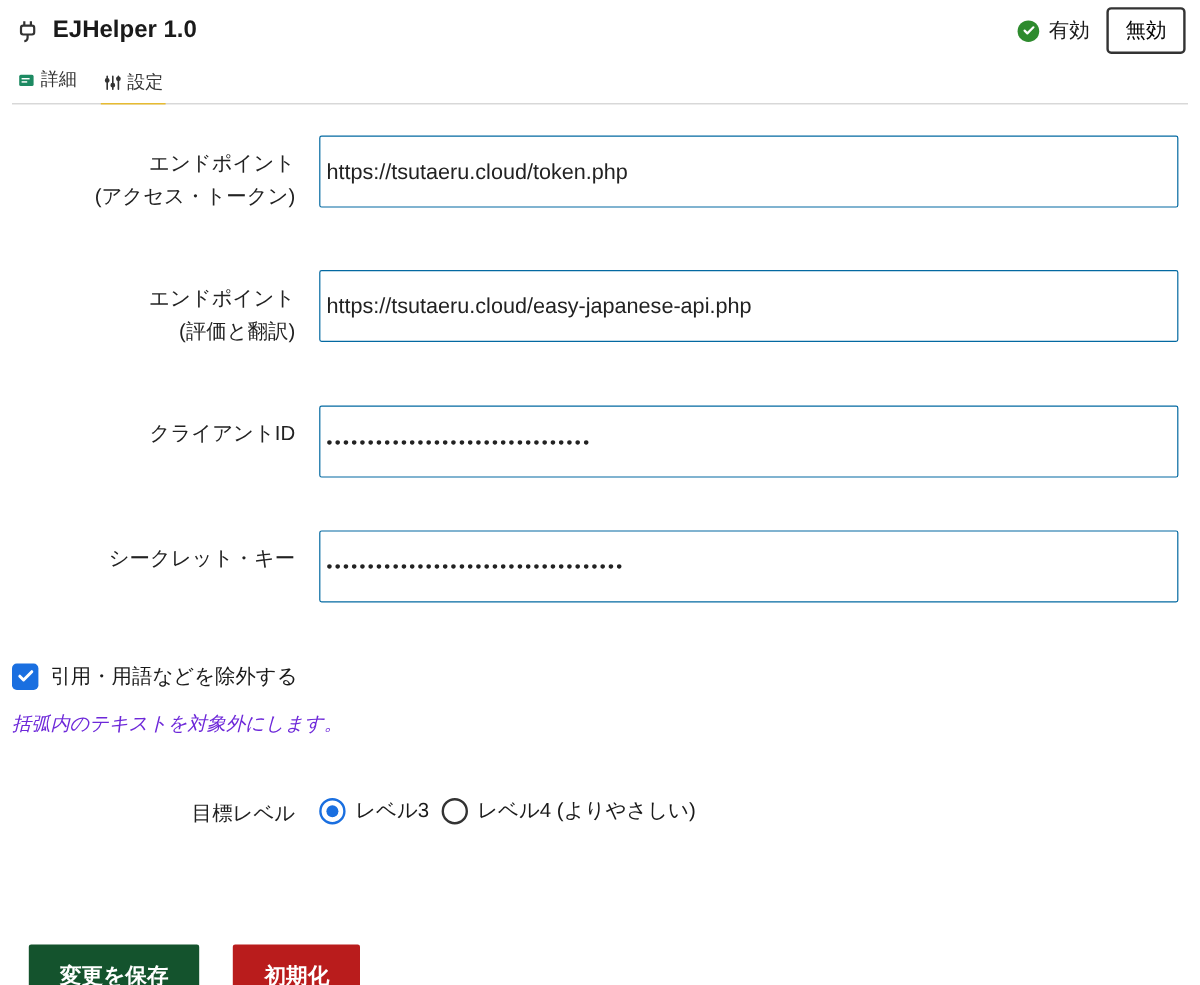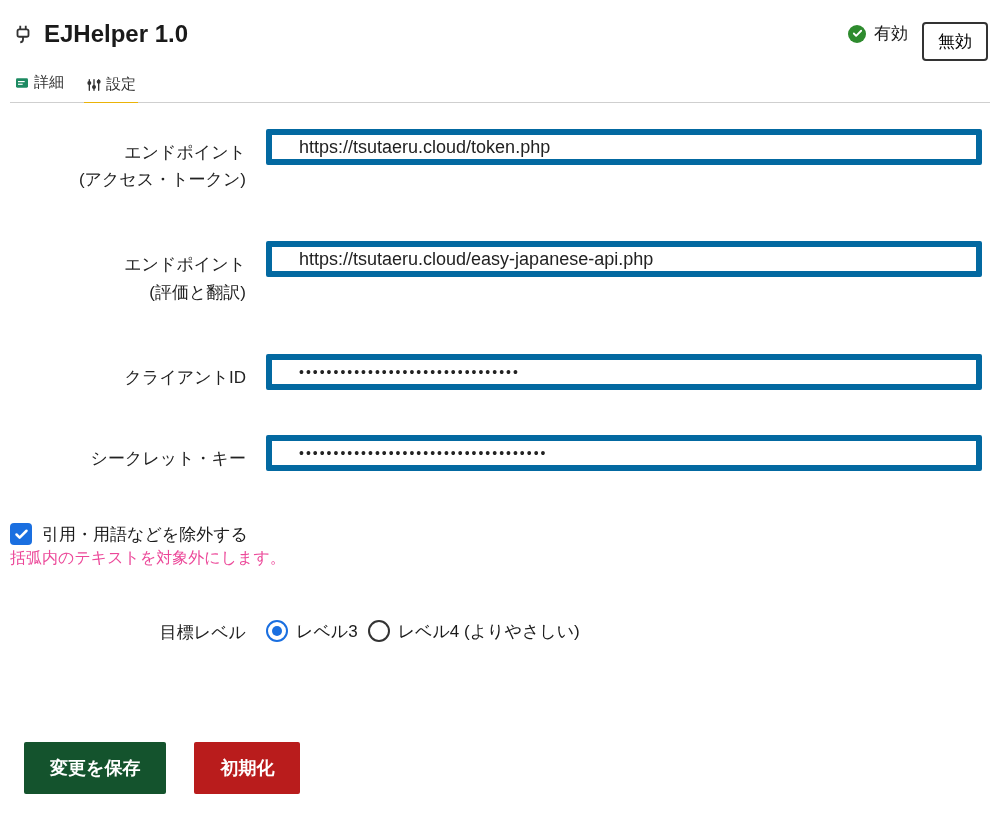--- a/index.html
+++ b/index.html
@@ -27,21 +27,21 @@
     display: flex;
     align-items: center;
     gap: 10px;
   }
   .plug-icon {
     width: 22px; height: 22px;
     display: inline-block;
   }
   .app-title {
     font-weight: 700;
-    font-size: 24px;
+    font-size: 20px;
   }
   .header-right {
     display: flex;
     align-items: center;
     gap: 14px;
     padding-right: 2px;
   }
   .enabled-group {
     display: flex;
     align-items: center;
@@ -60,21 +60,20 @@
     font-size: 17px;
   }
   .disable-btn {
     border: 2px solid #333;
     border-radius: 4px;
     background: #fff;
     padding: 6px 14px;
     font-size: 17px;
     font-weight: 500;
     cursor: pointer;
-    margin-top: 16px;
   }
 
   
   .tabs {
     display: flex;
     align-items: flex-end;
     gap: 18px;
     margin-top: 12px;
     border-bottom: 1px solid #cfcfcf;
     padding-left: 2px;
@@ -118,24 +117,24 @@
   }
   .form-label .sub {
     display: block;
   }
   .form-field {
     flex: 1;
     padding-right: 8px;
   }
   .text-input {
     width: 100%;
-    height: 36px;
-    border: 6px solid #0369a1;
+    height: 60px;
+    border: 1px solid #0369a1;
     border-radius: 2px;
-    padding: 0 27px;
+    padding: 0 5px;
     font-size: 18px;
     font-family: inherit;
     color: #222;
   }
   .text-input[type="password"] {
     letter-spacing: 2px;
     font-size: 14px;
   }
 
   .checkbox-row {
@@ -149,23 +148,24 @@
     border-radius: 4px;
     background: #1a6fe0;
     display: inline-flex;
     align-items: center;
     justify-content: center;
     cursor: pointer;
   }
   .cbox svg { width: 15px; height: 15px; }
   .checkbox-label { font-size: 17px; }
   .help-text {
-    margin-top: 0;
+    margin-top: 15px;
     font-size: 16px;
-    color: #ec4899;
+    font-style: italic;
+    color: #6d28d9;
   }
 
   .radio-row {
     display: flex;
     align-items: center;
     gap: 2px;
     height: 28px;
   }
   .radio {
     width: 22px; height: 22px;

